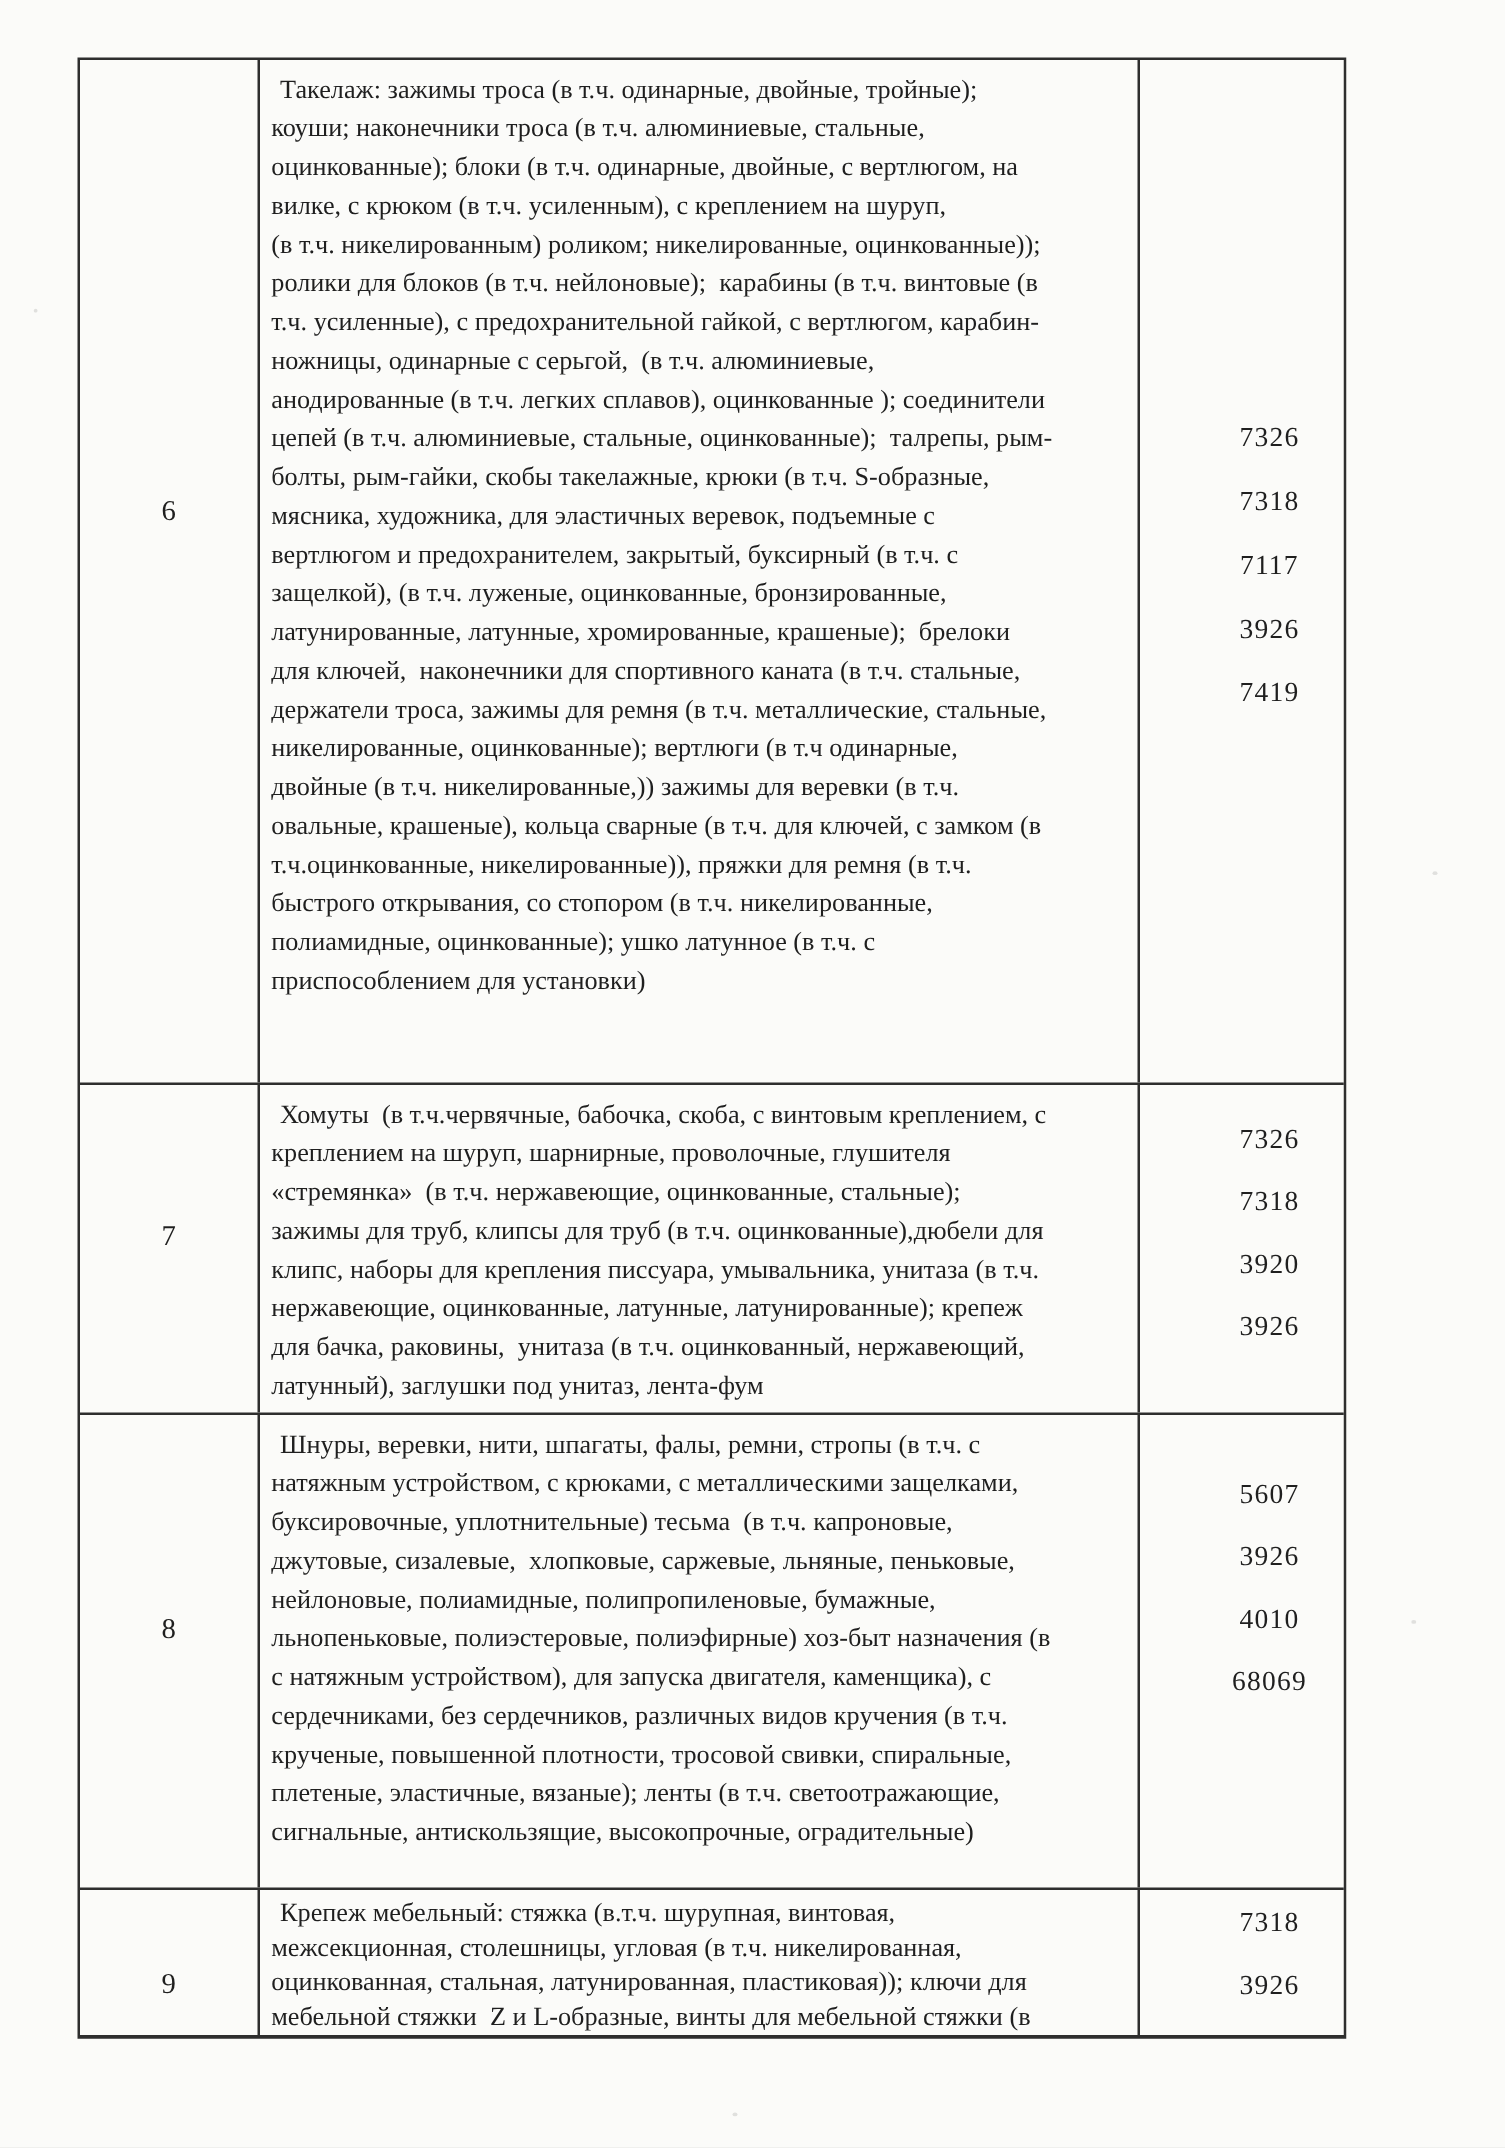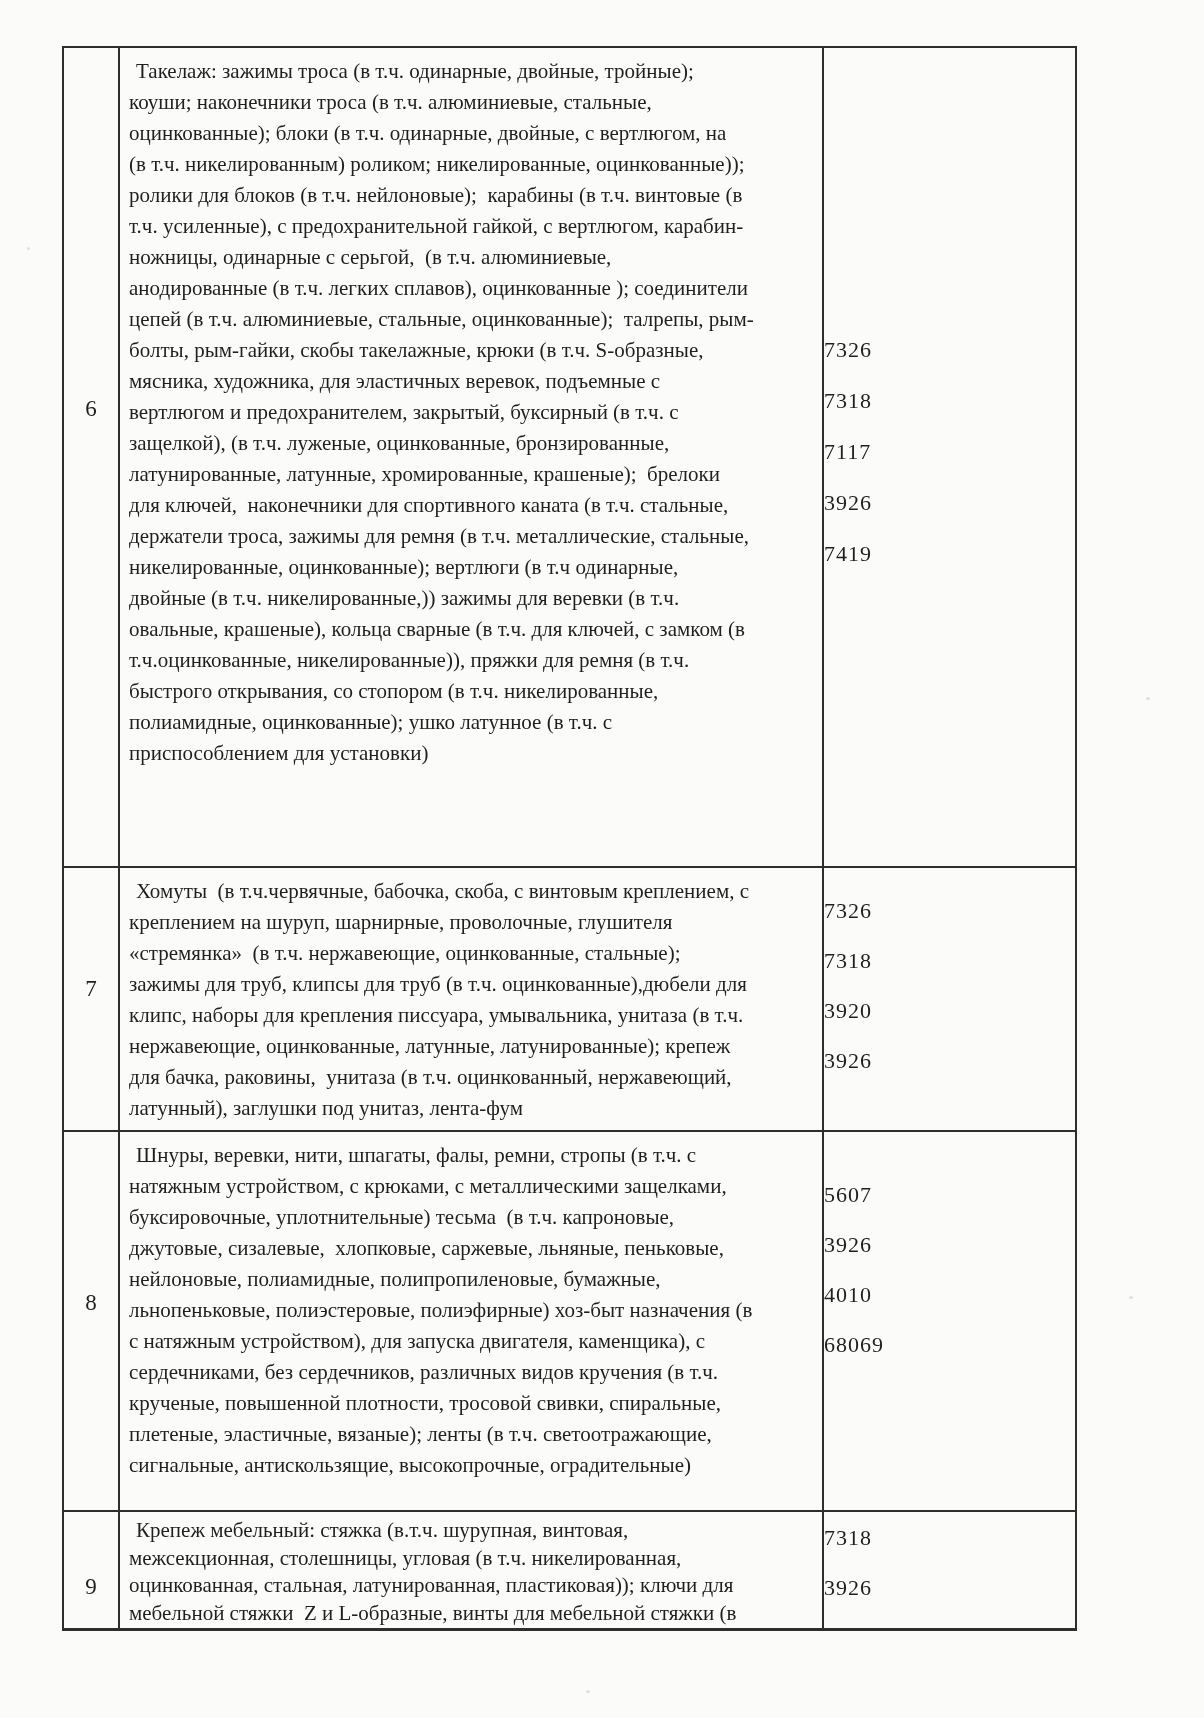--- a/index.html
+++ b/index.html
@@ -14,35 +14,35 @@
   }
   .tbl{
     position:absolute;left:62px;top:46px;width:1011px;
     border:2px solid #2e2e2e;
     border-bottom-width:3px;
     box-sizing:content-box;
     background:transparent;
   }
   .row{display:flex;border-top:2px solid #2e2e2e;}
   .row:first-child{border-top:none;}
-  .cell{box-sizing:border-box;overflow:hidden;}
+  .cell{box-sizing:border-box;overflow:hidden;margin-left:44px;}
   .num{
     width:54px;flex:0 0 54px;
     font-size:23px;text-align:center;
   }
   .desc{
     width:706px;flex:0 0 706px;
     border-left:2px solid #2e2e2e;
     border-right:2px solid #2e2e2e;
     padding:8px 2px 0 9px;
     font-size:21px;line-height:31px;
   }
   .codes{
     flex:1 1 auto;
-    display:flex;flex-direction:column;
+    display:flex;flex-direction:column;align-items:center;
     font-size:22px;line-height:22px;
     letter-spacing:1px;
   }
   .line{white-space:pre;}
   .desc .line:first-child{text-indent:7px;}
 
   
   .r0{height:818px;}
   .r1{height:262px;}
   .r2{height:378px;}
@@ -71,20 +71,21 @@
 <body>
 
 <div class="page">
   <div class="tbl">
       <div class="row r0">
     <div class="cell num">6</div>
     <div class="cell desc">
           <div class="line">Такелаж: зажимы троса (в т.ч. одинарные, двойные, тройные);</div>
           <div class="line">коуши; наконечники троса (в т.ч. алюминиевые, стальные,</div>
           <div class="line">оцинкованные); блоки (в т.ч. одинарные, двойные, с вертлюгом, на</div>
+          <div class="line">вилке, с крюком (в т.ч. усиленным), с креплением на шуруп,</div>
           <div class="line">(в т.ч. никелированным) роликом; никелированные, оцинкованные));</div>
           <div class="line">ролики для блоков (в т.ч. нейлоновые);  карабины (в т.ч. винтовые (в</div>
           <div class="line">т.ч. усиленные), с предохранительной гайкой, с вертлюгом, карабин-</div>
           <div class="line">ножницы, одинарные с серьгой,  (в т.ч. алюминиевые,</div>
           <div class="line">анодированные (в т.ч. легких сплавов), оцинкованные ); соединители</div>
           <div class="line">цепей (в т.ч. алюминиевые, стальные, оцинкованные);  талрепы, рым-</div>
           <div class="line">болты, рым-гайки, скобы такелажные, крюки (в т.ч. S-образные,</div>
           <div class="line">мясника, художника, для эластичных веревок, подъемные с</div>
           <div class="line">вертлюгом и предохранителем, закрытый, буксирный (в т.ч. с</div>
           <div class="line">защелкой), (в т.ч. луженые, оцинкованные, бронзированные,</div>

